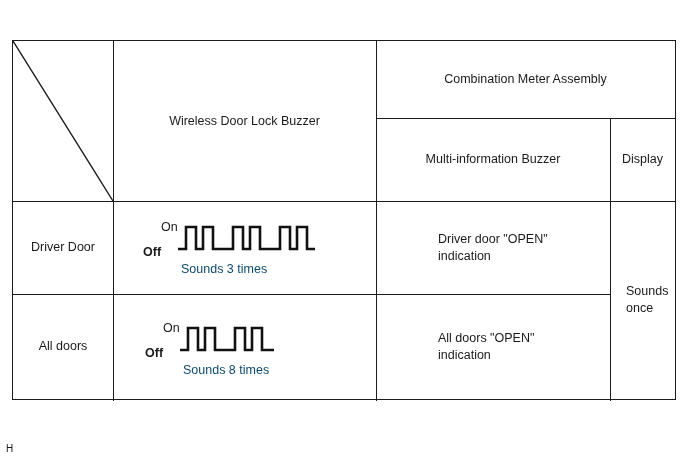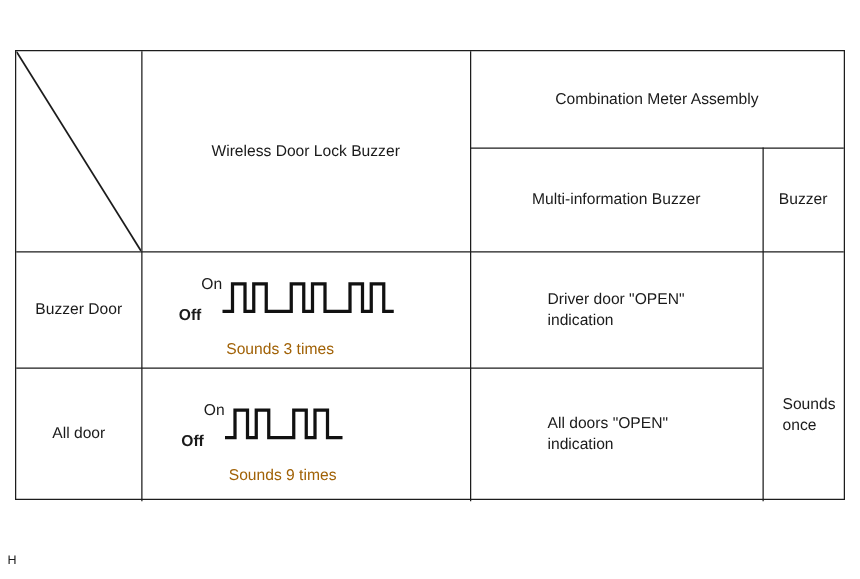--- a/index.html
+++ b/index.html
@@ -87,21 +87,21 @@
   
   .c-drv-lbl { left: 0;   top: 160px; width: 100px; height: 93px;  }
   .c-all-lbl { left: 0;   top: 253px; width: 100px; height: 105px; }
 
   .c-drv-wave { left: 100px; top: 160px; width: 263px; height: 93px;  }
   .c-all-wave { left: 100px; top: 253px; width: 263px; height: 105px; }
 
   .c-drv-ind { left: 363px; top: 160px; width: 234px; height: 93px;  padding-left: 62px; }
   .c-all-ind { left: 363px; top: 253px; width: 234px; height: 105px; padding-left: 62px; }
 
-  .c-sounds-once { left: 597px; top: 160px; width: 65px; height: 198px; padding-left: 16px; margin-top: 32px; }
+  .c-sounds-once { left: 597px; top: 160px; width: 65px; height: 198px; padding-left: 16px; }
 
   .ind-text { white-space: pre-line; }
 
   
   .wave-wrap {
     position: relative;
     width: 100%;
     height: 100%;
   }
   .wave-inner {
@@ -119,24 +119,24 @@
     color: #1a1a1a;
   }
   .lbl-on  { position: absolute; left: 18px; top: 0px;  }
   .lbl-off { position: absolute; left: 0; top: 25px; font-weight: bold; }
 
   .wave-svg { position: absolute; left: 33px; top: 0; display: block; }
 
   .wave-caption {
     position: absolute;
     left: 38px;
-    top: 52px;
+    top: 42px;
     font-size: 12.5px;
     white-space: nowrap;
-    color: #a16207;
+    color: #0c4a6e;
   }
 
   
   .footer-mark {
     position: absolute;
     left: 6px;
     top: 443px;
     font-size: 10px;
     color: #1a1a1a;
     letter-spacing: .2px;
@@ -161,23 +161,23 @@
     <div class="hrule h-hdr-split"></div>
     <div class="hrule h-hdr-bot"></div>
     <div class="hrule h-row-split"></div>
 
     <div class="cell center c-cma">Combination Meter Assembly</div>
 
     <div class="cell center c-wdlb">Wireless Door Lock Buzzer</div>
 
     <div class="cell center c-mid">Multi-information Buzzer</div>
 
-    <div class="cell center c-bzr">Buzzer</div>
-
-    <div class="cell center c-drv-lbl">Buzzer Door</div>
+    <div class="cell center c-bzr">Display</div>
+
+    <div class="cell center c-drv-lbl">Driver Door</div>
 
     <div class="cell c-drv-wave">
       <div class="wave-wrap">
         <div class="wave-inner drv-inner">
           <div class="axis-labels">
             <span class="lbl-on">On</span>
             <span class="lbl-off">Off</span>
           </div>
           <svg class="wave-svg" width="140" height="36" viewBox="0 0 140 36">
             <polyline fill="none" stroke="#111111" stroke-width="2.6" stroke-linejoin="miter" stroke-linecap="butt" points="2,30 10,30 10,8 20,8 20,30 27,30 27,8 37,8 37,30
@@ -187,34 +187,34 @@
           <div class="wave-caption">Sounds 3 times</div>
         </div>
       </div>
     </div>
 
     <div class="cell leftmid c-drv-ind">
       <span class="ind-text">Driver door "OPEN"
 indication</span>
     </div>
 
-    <div class="cell center c-all-lbl">All door</div>
+    <div class="cell center c-all-lbl">All doors</div>
 
     <div class="cell c-all-wave">
       <div class="wave-wrap">
         <div class="wave-inner all-inner">
           <div class="axis-labels">
             <span class="lbl-on">On</span>
             <span class="lbl-off">Off</span>
           </div>
           <svg class="wave-svg" width="110" height="36" viewBox="0 0 110 36">
             <polyline fill="none" stroke="#111111" stroke-width="2.6" stroke-linejoin="miter" stroke-linecap="butt" points="2,30 10,30 10,8 20,8 20,30 27,30 27,8 37,8 37,30
                       57,30 57,8 67,8 67,30 74,30 74,8 84,8 84,30 96,30"></polyline>
           </svg>
-          <div class="wave-caption">Sounds 9 times</div>
+          <div class="wave-caption">Sounds 8 times</div>
         </div>
       </div>
     </div>
 
     <div class="cell leftmid c-all-ind">
       <span class="ind-text">All doors "OPEN"
 indication</span>
     </div>
 
     <div class="cell leftmid c-sounds-once">

